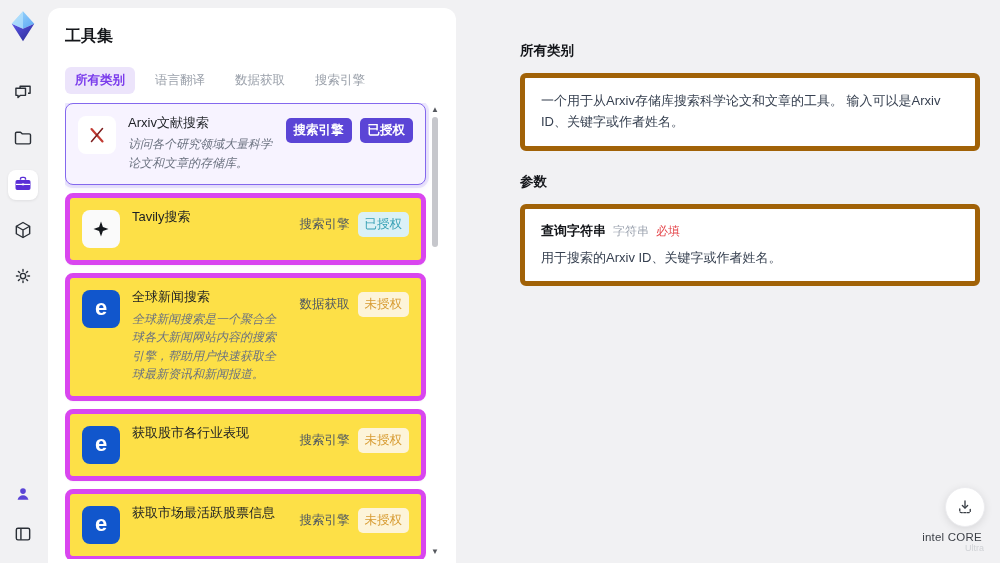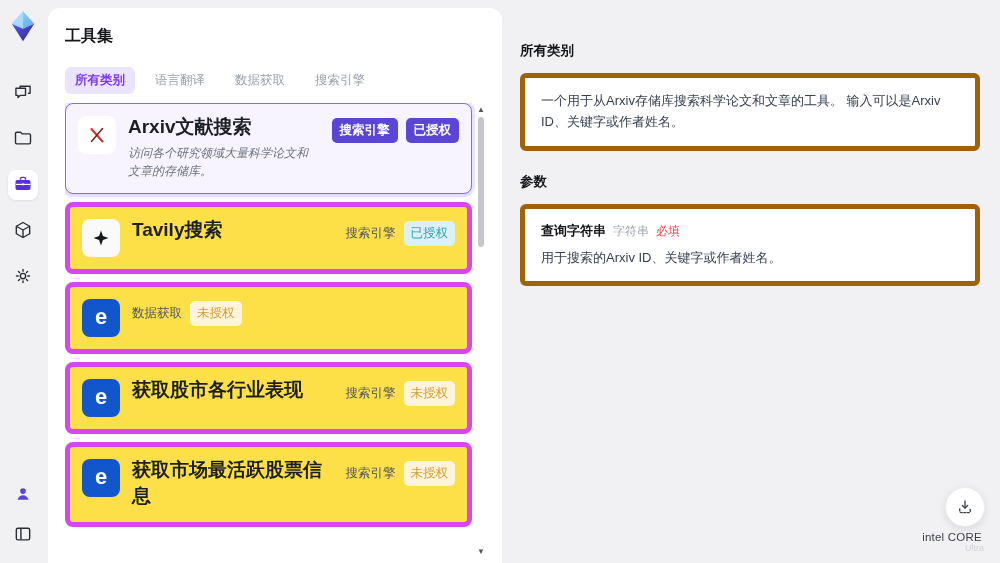--- a/index.html
+++ b/index.html
@@ -20,21 +20,21 @@
   .rail-btn {
     width:30px; height:30px; border-radius:8px; display:flex; align-items:center; justify-content:center;
     color:#2a2f36; cursor:pointer; background:transparent; border:none;
   }
   .rail-btn svg { width:20px; height:20px; }
   .rail-btn.active { background:#ffffff; color:#5a2ed6; box-shadow:0 1px 3px rgba(0,0,0,.08); }
   .rail-bottom { margin-top:auto; display:flex; flex-direction:column; gap:10px; align-items:center; }
 
   
   .panel-left {
-    position:absolute; left:48px; top:8px; bottom:0; width:454px;
+    position:absolute; left:48px; top:8px; bottom:0; width:408px;
     background:#ffffff; border-radius:12px 12px 0 0; padding:18px 16px 12px 17px;
   }
   .panel-title { font-size:16px; font-weight:700; color:#14161a; }
   .tabs { display:flex; gap:10px; margin-top:20px; align-items:center; }
   .tab {
     font-size:12.5px; color:#9aa0aa; padding:5px 10px; border-radius:6px;
     cursor:pointer; white-space:nowrap; border:none; background:transparent;
     font-family:inherit;
   }
   .tab.active { background:#ece4fb; color:#7a3bec; font-weight:700; }
@@ -53,21 +53,21 @@
   .tool-icon {
     flex:0 0 38px; width:38px; height:38px; border-radius:8px;
     display:flex; align-items:center; justify-content:center; margin-top:2px;
     background:#f4f5f7; overflow:hidden;
   }
   .card.selected .tool-icon { background:#ffffff; }
   .tool-icon.icon-news { background:#1156cc; }
   .tool-icon.icon-news .e-glyph { color:#fff; font-weight:700; font-size:22px; line-height:1; transform:translateY(-1px); }
   .tool-icon.icon-tavily { background:#fafafa; }
   .tool-text { flex:1 1 auto; min-width:0; }
-  .tool-name { font-size:19px; font-weight:700; color:#1c1f24; line-height:1.4; }
+  .tool-name { font-size:13px; font-weight:400; color:#1c1f24; line-height:1.4; }
   .tool-desc { font-size:12px; color:#6b7280; line-height:1.55; margin-top:3px; max-width:255px;font-style:italic; }
   .tool-badges { flex:0 0 auto; display:flex; gap:8px; align-items:center; margin-top:4px; }
   .cat-plain { font-size:12.5px; color:#4b5563; }
   .cat-solid, .auth-solid {
     font-size:12.5px; color:#fff; background:#5b45d6; border-radius:5px; padding:4px 8px; font-weight:600;
   }
   .auth-teal { font-size:12.5px; color:#38a1b5; background:#dbf1f6; border-radius:5px; padding:4px 7px; }
   .auth-amber { font-size:12.5px; color:#d79b32; background:#fdf4d9; border-radius:5px; padding:4px 7px; }
 
   
@@ -209,20 +209,24 @@
     </div>
     <div class="tool-badges">
       <span class="cat-plain">搜索引擎</span>
       <span class="auth-teal">已授权</span>
     </div>
   </div>
       <div class="card">
     <div class="tool-icon icon-news">
           <span class="e-glyph">e</span>
         </div>
+    <div class="tool-text">
+      <div class="tool-name">全球新闻搜索</div>
+      <div class="tool-desc">全球新闻搜索是一个聚合全球各大新闻网站内容的搜索引擎，帮助用户快速获取全球最新资讯和新闻报道。</div>
+    </div>
     <div class="tool-badges">
       <span class="cat-plain">数据获取</span>
       <span class="auth-amber">未授权</span>
     </div>
   </div>
       <div class="card">
     <div class="tool-icon icon-news">
           <span class="e-glyph">e</span>
         </div>
     <div class="tool-text">

